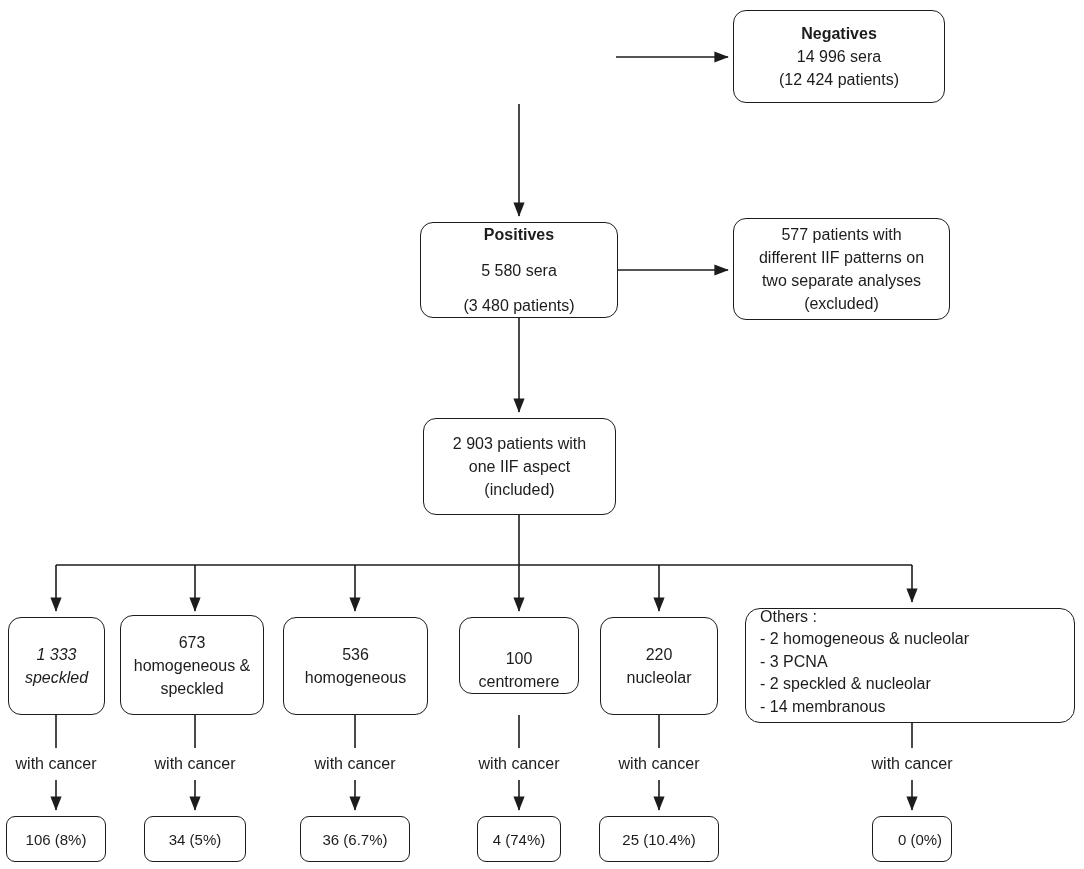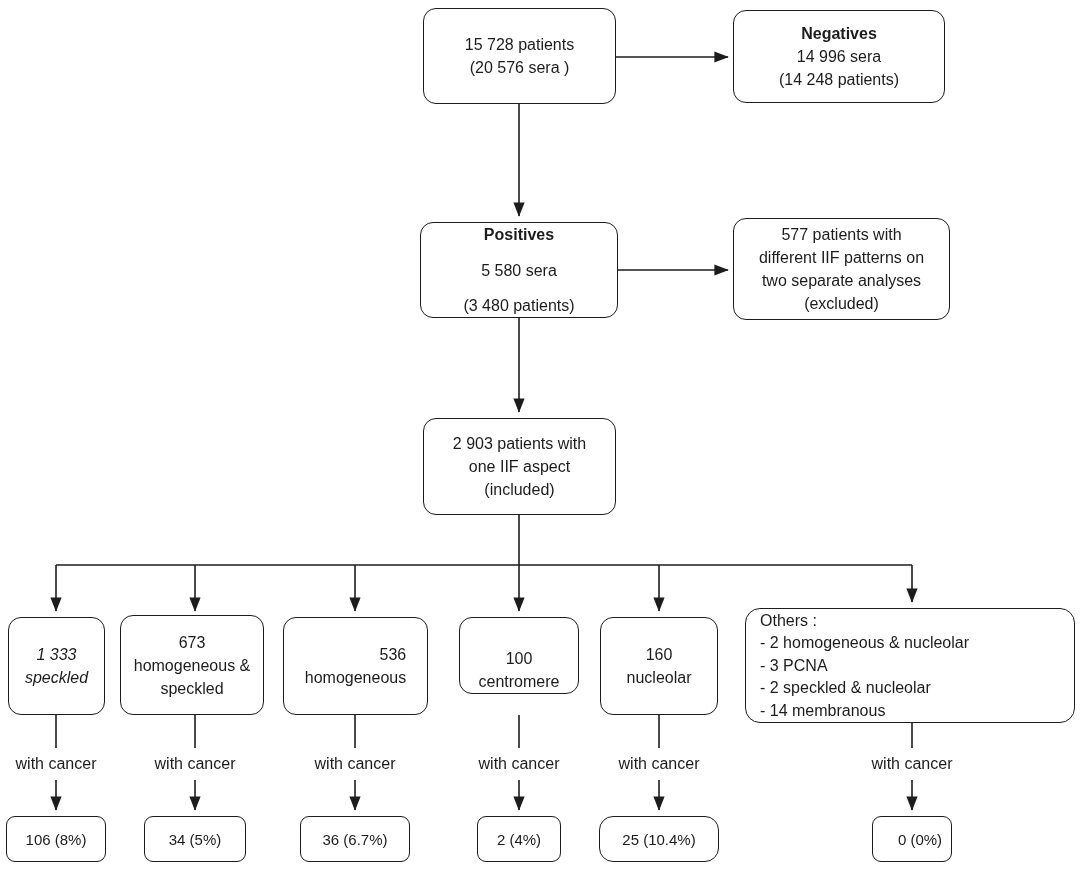--- a/index.html
+++ b/index.html
@@ -34,21 +34,21 @@
     justify-content: center;
     text-align: center;
     font-size: 16px;
     line-height: 23px;
     color: #1c1c1c;
   }
   .node .bold { font-weight: bold; }
   .pre { white-space: pre-line; }
   .node.others {
     align-items: flex-start;
-    justify-content: center;
+    justify-content: flex-end;
     text-align: left;
     padding: 5px 10px 4px 14px;
     line-height: 22.5px;
     border-radius: 15px;
   }
   .node.result {
     border-radius: 9px;
     border-width: 1.4px;
     font-size: 15px;
   }
@@ -104,29 +104,25 @@
 
       <path d="M56,780 V810" marker-end="url(#ah)"></path>
       <path d="M195,780 V810" marker-end="url(#ah)"></path>
       <path d="M355,780 V810" marker-end="url(#ah)"></path>
       <path d="M519,780 V810" marker-end="url(#ah)"></path>
       <path d="M659,780 V810" marker-end="url(#ah)"></path>
       <path d="M912,780 V810" marker-end="url(#ah)"></path>
     </g>
   </svg>
 
-  <div class="node" style="left:423px; top:8px; width:193px; height:96px;">
-    <span>15 728 patients</span>
-    <span>(20 576 sera )</span>
-  </div>
 
   <div class="node" style="left:733px; top:10px; width:212px; height:93px;">
     <span class="bold">Negatives</span>
     <span>14 996 sera</span>
-    <span>(14 248 patients)</span>
+    <span>(12 424 patients)</span>
   </div>
 
   <div class="node" style="left:420px; top:222px; width:198px; height:96px;justify-content:space-between;">
     <span class="bold">Positives</span>
     <span>5 580 sera</span>
     <span>(3 480 patients)</span>
   </div>
 
   <div class="node" style="left:733px; top:218px; width:217px; height:102px;">
     <span class="pre">577 patients with
@@ -145,32 +141,32 @@
     <span class="pre">1 333
 speckled</span>
   </div>
 
   <div class="node" style="left:120px; top:615px; width:144px; height:100px;">
     <span class="pre">673
 homogeneous &amp;
 speckled</span>
   </div>
 
-  <div class="node" style="left:283px; top:617px; width:145px; height:98px;text-align:right;">
+  <div class="node" style="left:283px; top:617px; width:145px; height:98px;">
     <span class="pre">536
 homogeneous</span>
   </div>
 
   <div class="node" style="left:459px; top:617px; width:120px; height:77px;justify-content:flex-end;">
     <span class="pre">100
 centromere</span>
   </div>
 
   <div class="node" style="left:600px; top:617px; width:118px; height:98px;">
-    <span class="pre">160
+    <span class="pre">220
 nucleolar</span>
   </div>
 
   <div class="node others" style="left:745px; top:608px; width:330px; height:115px;">
     <span class="pre">Others :
 - 2 homogeneous &amp; nucleolar
 - 3 PCNA
 - 2 speckled &amp; nucleolar
 - 14 membranous</span>
   </div>
@@ -188,24 +184,24 @@
 
   <div class="node result" style="left:144px; top:816px; width:102px; height:46px;">
     <span>34 (5%)</span>
   </div>
 
   <div class="node result" style="left:300px; top:816px; width:110px; height:46px;">
     <span>36 (6.7%)</span>
   </div>
 
   <div class="node result" style="left:477px; top:816px; width:84px; height:46px;">
-    <span>2 (4%)</span>
-  </div>
-
-  <div class="node result" style="left:599px; top:816px; width:120px; height:46px;border-radius:14px;">
+    <span>4 (74%)</span>
+  </div>
+
+  <div class="node result" style="left:599px; top:816px; width:120px; height:46px;">
     <span>25 (10.4%)</span>
   </div>
 
   <div class="node result" style="left:872px; top:816px; width:80px; height:46px;padding-left:16px;">
     <span>0 (0%)</span>
   </div>
 
 </div>
 
 </body></html>

